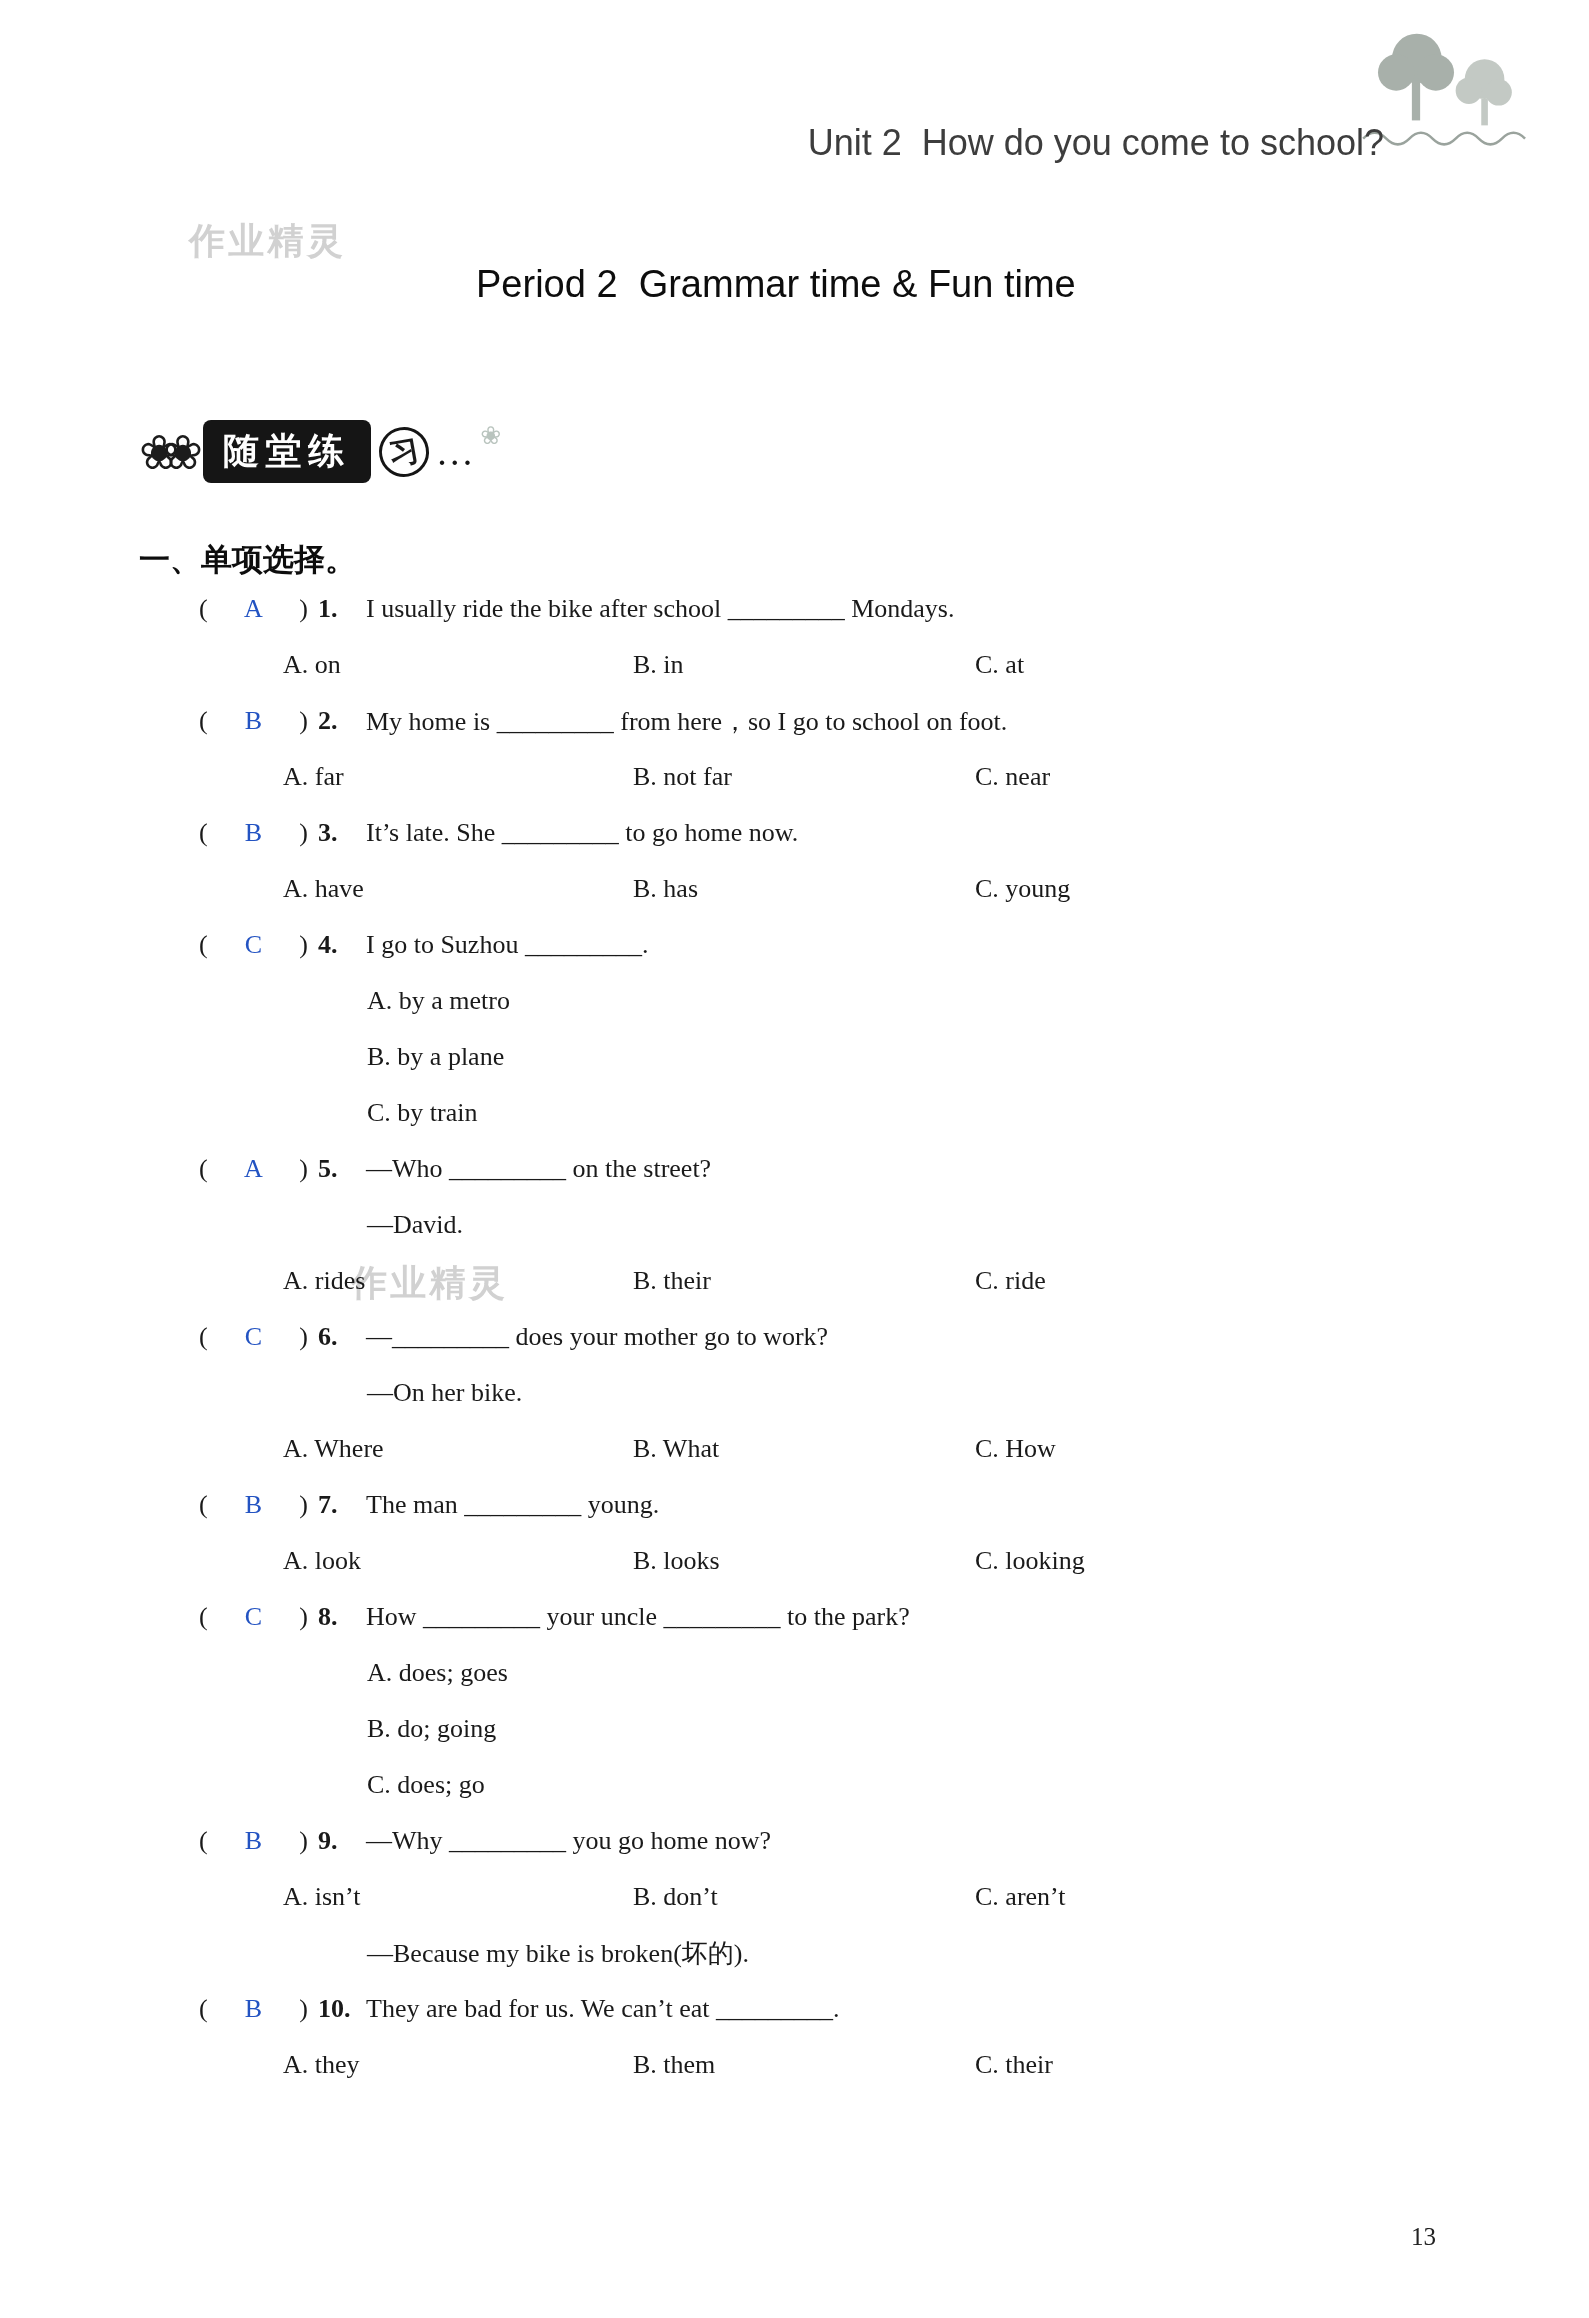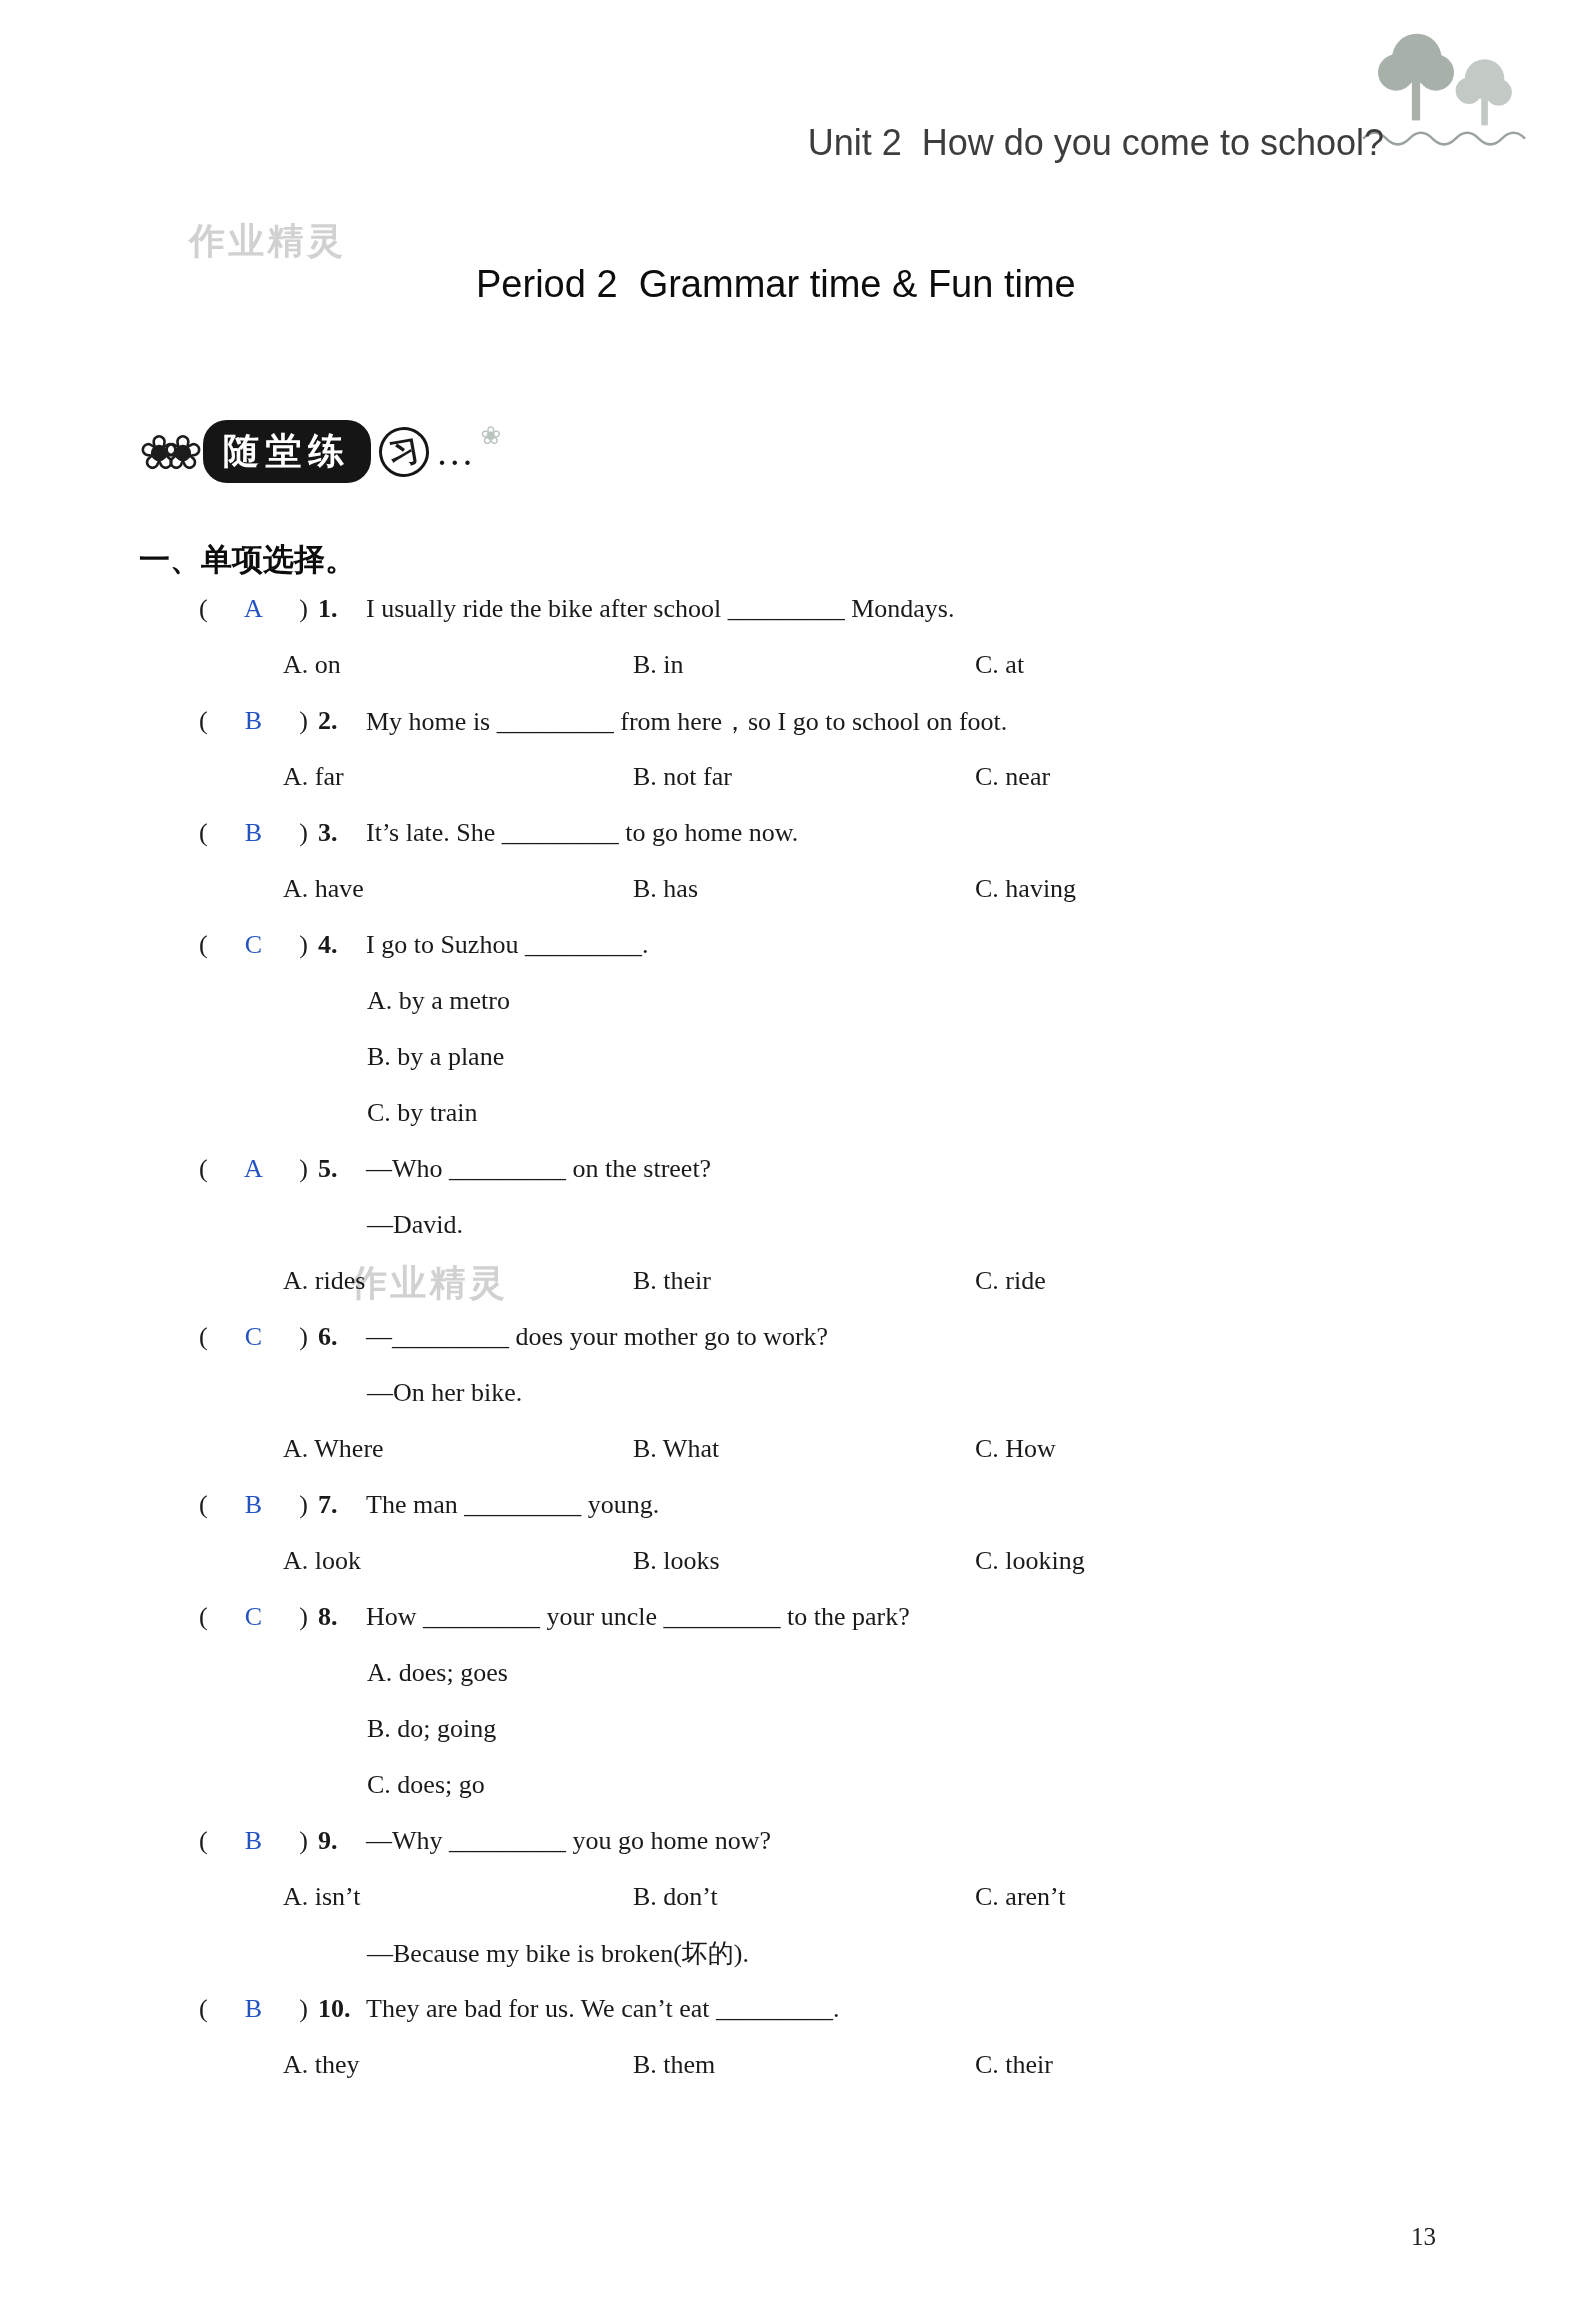--- a/index.html
+++ b/index.html
@@ -19,21 +19,21 @@
   .wm2{left:351px;top:1259px}
 
   .page-title{position:absolute;left:476px;top:263px;
     font-family:"Liberation Sans",sans-serif;font-weight:normal;
     font-size:38px;color:#0d0d0d}
 
   .badge{position:absolute;left:139px;top:412px;display:flex;align-items:center;height:79px}
   .badge .flowers{font-size:48px;color:#1c1c1c;letter-spacing:-16.5px;margin-right:16.5px;
     font-family:"DejaVu Sans",sans-serif}
   .badge .pill{background:#151515;color:#fff;font-weight:bold;font-size:36px;
-    padding:7px 20px;border-radius:24px;letter-spacing:6.6px;
+    padding:7px 20px;border-radius:8px;letter-spacing:6.6px;
     font-family:"Liberation Sans",sans-serif}
   .badge .circle{width:50px;height:50px;border:3.3px solid #151515;border-radius:50%;
     display:flex;align-items:center;justify-content:center;font-size:30px;font-weight:bold;
     margin-left:8.3px;transform:rotate(-10deg);background:#fff;
     font-family:"Liberation Sans",sans-serif}
   .badge .dots{font-size:38px;margin-left:6.6px;color:#151515;letter-spacing:1.7px}
   .badge .flower-right{font-size:25px;color:#b9c4be;margin-left:5px;
     transform:translateY(-16.5px);font-family:"DejaVu Sans",sans-serif}
 
   .section-heading{position:absolute;left:139px;top:539px;
@@ -133,21 +133,21 @@
           <span>(</span>
           <span class="blue" data-bind="questions.2.answer">B</span>
           <span>)</span>
         </span>
         <span class="qnum" data-bind="questions.2.num">3.</span>
         <span class="stem" data-bind="questions.2.stem.0">It’s late. She _________ to go home now.</span>
       </div>
       <div class="line opts">
         <span class="opt" data-bind="questions.2.options.0">A. have</span>
         <span class="opt" data-bind="questions.2.options.1">B. has</span>
-        <span class="opt" data-bind="questions.2.options.2">C. having</span>
+        <span class="opt" data-bind="questions.2.options.2">C. young</span>
       </div>
     </div>
     <div class="q">
       <div class="line">
         <span class="ansbox">
           <span>(</span>
           <span class="blue" data-bind="questions.3.answer">C</span>
           <span>)</span>
         </span>
         <span class="qnum" data-bind="questions.3.num">4.</span>

